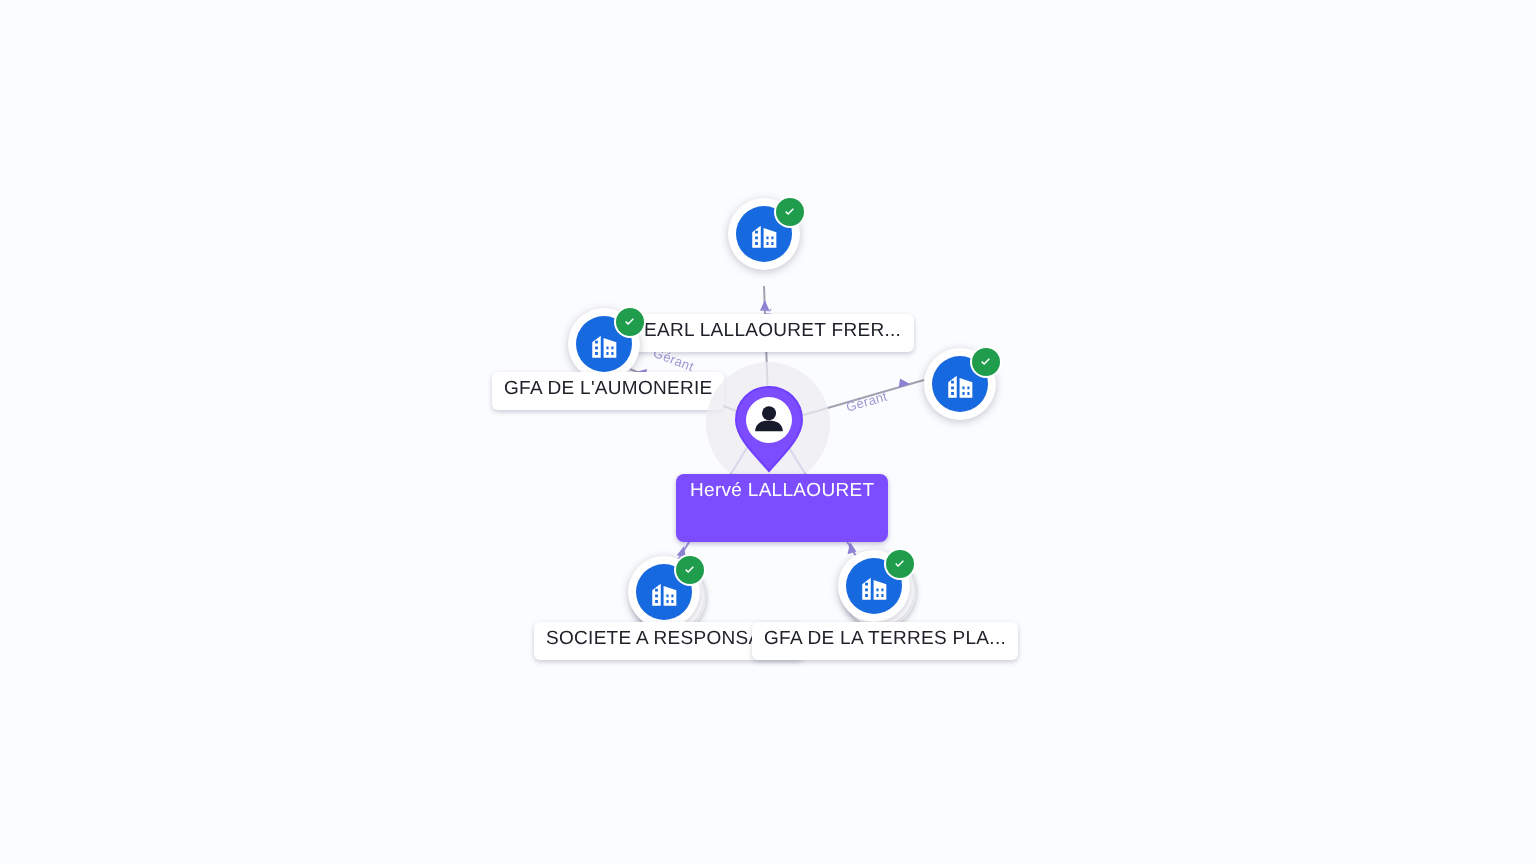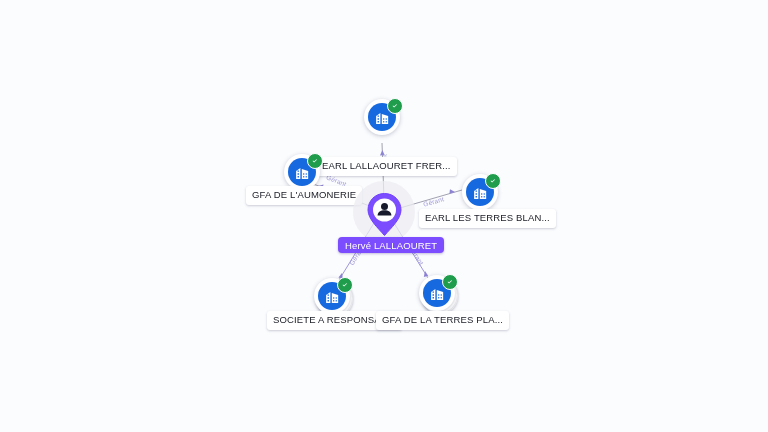--- a/index.html
+++ b/index.html
@@ -115,21 +115,21 @@
     box-shadow: 0 1px 2.5px rgba(40,45,80,.23);
     white-space: nowrap;
   }
   .center-label {
     position: absolute;
     background: #7c4dff;
     color: #ffffff;
     font-size: 9.5px;
     line-height: 1;
     letter-spacing: .15px;
-    padding: 4px 7px 2px 7px;
+    padding: 4px 7px 20px 7px;
     border-radius: 4px;
     white-space: nowrap;
     box-shadow: 0 1px 2.5px rgba(60,40,140,.3);
   }
 
   
   .edge-label {
     position: absolute;
     font-size: 6.5px;
     color: #9d97d6;
@@ -206,21 +206,20 @@
         <path fill="#ffffff" d="M3 21V10l6-4.5V21H3zm2-2h2v-2H5v2zm0-4h2v-2H5v2zm0-4h2V9H5v2z"></path>
         <path fill="#ffffff" d="M11 21V7l9 3v11h-9zm2-2h1.5v-2H13v2zm3.5 0H18v-2h-1.5v2zM13 15h1.5v-2H13v2zm3.5 0H18v-2h-1.5v2z"></path>
       </svg>
     </div>
     <div class="badge">
       <svg width="8" height="8" viewBox="0 0 24 24">
         <path fill="#ffffff" d="M9.2 16.6L4.8 12.2l1.6-1.6l2.8 2.8l7-7l1.6 1.6z"></path>
       </svg>
     </div>
   </div>
-  <div class="node-label" style="left:419px; top:209px;">EARL LES TERRES BLAN...</div>
 
   <div class="company-node" style="left:314px; top:278px;">
     <div class="stack-a"></div>
     <div class="stack-b"></div>
     <div class="disc"></div>
     <div class="inner">
       <svg width="17" height="17" viewBox="0 0 24 24">
         <path fill="#ffffff" d="M3 21V10l6-4.5V21H3zm2-2h2v-2H5v2zm0-4h2v-2H5v2zm0-4h2V9H5v2z"></path>
         <path fill="#ffffff" d="M11 21V7l9 3v11h-9zm2-2h1.5v-2H13v2zm3.5 0H18v-2h-1.5v2zM13 15h1.5v-2H13v2zm3.5 0H18v-2h-1.5v2z"></path>
       </svg>

